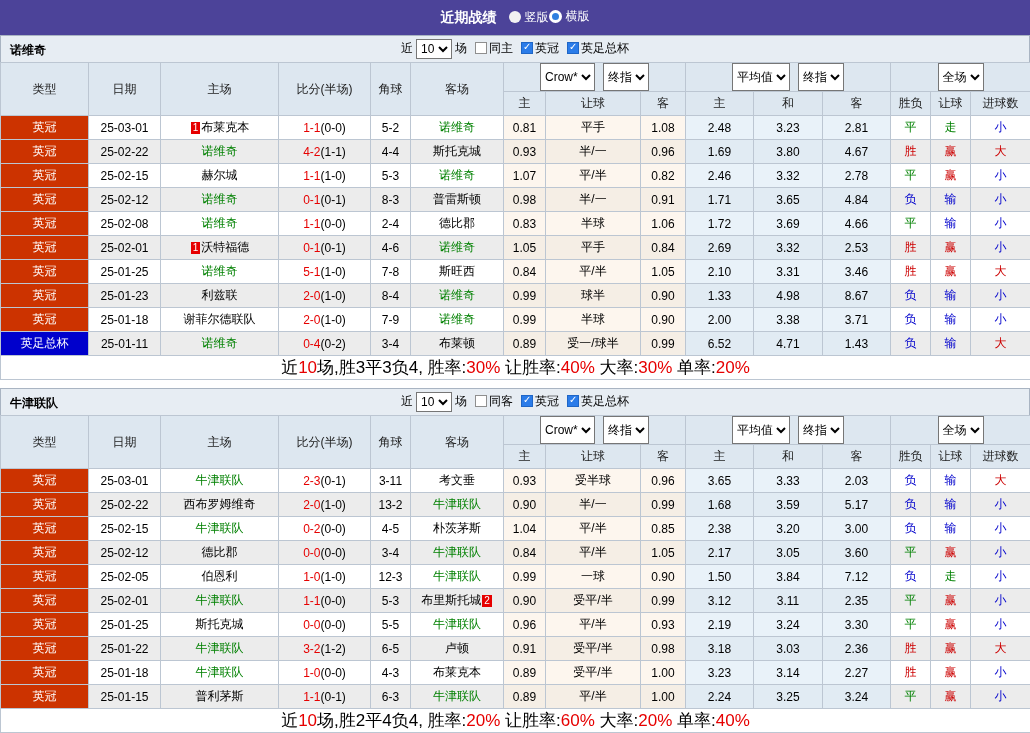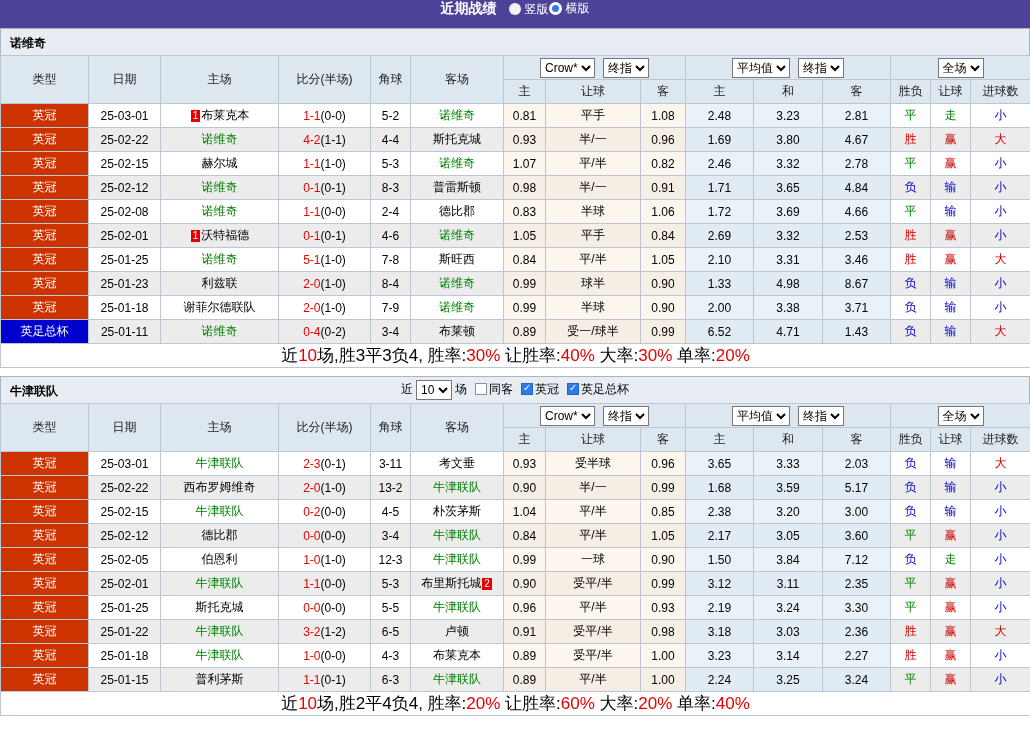--- a/index.html
+++ b/index.html
@@ -1,39 +1,39 @@
 <!DOCTYPE html>
 <html><head>
 <meta charset="utf-8">
 <style>
   * { margin:0; padding:0; box-sizing:border-box; }
   body { background:#fff; font-family:"Liberation Sans","DejaVu Sans",sans-serif; }
   .page { width:1030px; height:733px; background:#fff; margin:0 auto; overflow:hidden; }
 
   
-  .titlebar { height:28px; background:#4c4399; display:flex; justify-content:center; gap:12px; color:#fff; }
+  .titlebar { height:35px; background:#4c4399; display:flex; align-items:center; justify-content:center; gap:12px; color:#fff; }
   .ttl { font-weight:bold; font-size:14px; }
   .radio-opt { display:inline-flex; align-items:center; gap:4px; font-size:12px; cursor:pointer; }
   .rdot { width:12px; height:12px; border-radius:50%; background:#f2f2f2; display:inline-block; }
   .rdot.sel { width:13px; height:13px; background:#2e7fe0; border:3px solid #fff; }
 
   
   .teambar { position:relative; height:27px; background:#e7edf3; border:1px solid #a9b4c2; border-bottom:none; font-size:12px; }
   .teambar .tname { position:absolute; left:9px; top:6px; font-weight:bold; color:#000; }
   .teambar .controls { position:absolute; left:0; right:0; top:3px; text-align:center; color:#000; }
   .controls select { height:20px; font-size:12px; border:1px solid #767676; background:#fff; margin:0 3px; vertical-align:middle; }
   .cb { display:inline-block; width:12px; height:12px; border:1px solid #8f8f8f; background:#fff; vertical-align:-2px; margin:0 2px 0 8px; position:relative; cursor:pointer; }
   .cb.on { background:#2b7ce9; border-color:#1f66c6; }
   .cb.on::after { content:"✓"; position:absolute; left:1px; top:-2px; color:#fff; font-size:10px; font-weight:bold; }
 
   
   table { border-collapse:collapse; table-layout:fixed; width:1030px; font-size:12px; color:#000; }
   td { border:1px solid #bcc6d2; text-align:center; height:24px; padding:0 1px; overflow:hidden; white-space:nowrap; }
   .hd { background:#dde7f0; color:#1c1c1c; }
-  .selcell select { height:20px; font-size:12px; border:1px solid #767676; background:#fff; margin:0 4px; }
+  .selcell select { height:28px; font-size:12px; border:1px solid #767676; background:#fff; margin:0 4px; }
   .bg-o { background:#ffffff; }
   .bg-e { background:#ececec; }
   .crow-o { background:#fdf6ee; }
   .crow-e { background:#f5eee5; }
   .avg-o { background:#e9f2f9;text-align:center; }
   .avg-e { background:#e1ebf3; }
   .t-red { background:#cc3300; color:#fff; }
   .t-blue { background:#0000cc; color:#fff; }
   .score-main { color:#e60000; }
   .score-half { color:#000; }
@@ -57,20 +57,21 @@
           <span>竖版</span>
         </span><span class="radio-opt">
           <span class="rdot sel"></span>
           <span>横版</span>
         </span></span>
   </div>
   <div id="sections">
       <div>
         <div class="teambar">
           <span class="tname">诺维奇</span>
+          <span class="controls"><span>近</span><select><option>10</option></select><span>场</span><span class="cb "></span><span>同主</span><span class="cb on"></span><span>英冠</span><span class="cb on"></span><span>英足总杯</span></span>
         </div>
         <table>
           <colgroup>
             <col style="width:88px">
             <col style="width:72px">
             <col style="width:118px">
             <col style="width:92px">
             <col style="width:40px">
             <col style="width:93px">
             <col style="width:42px">

